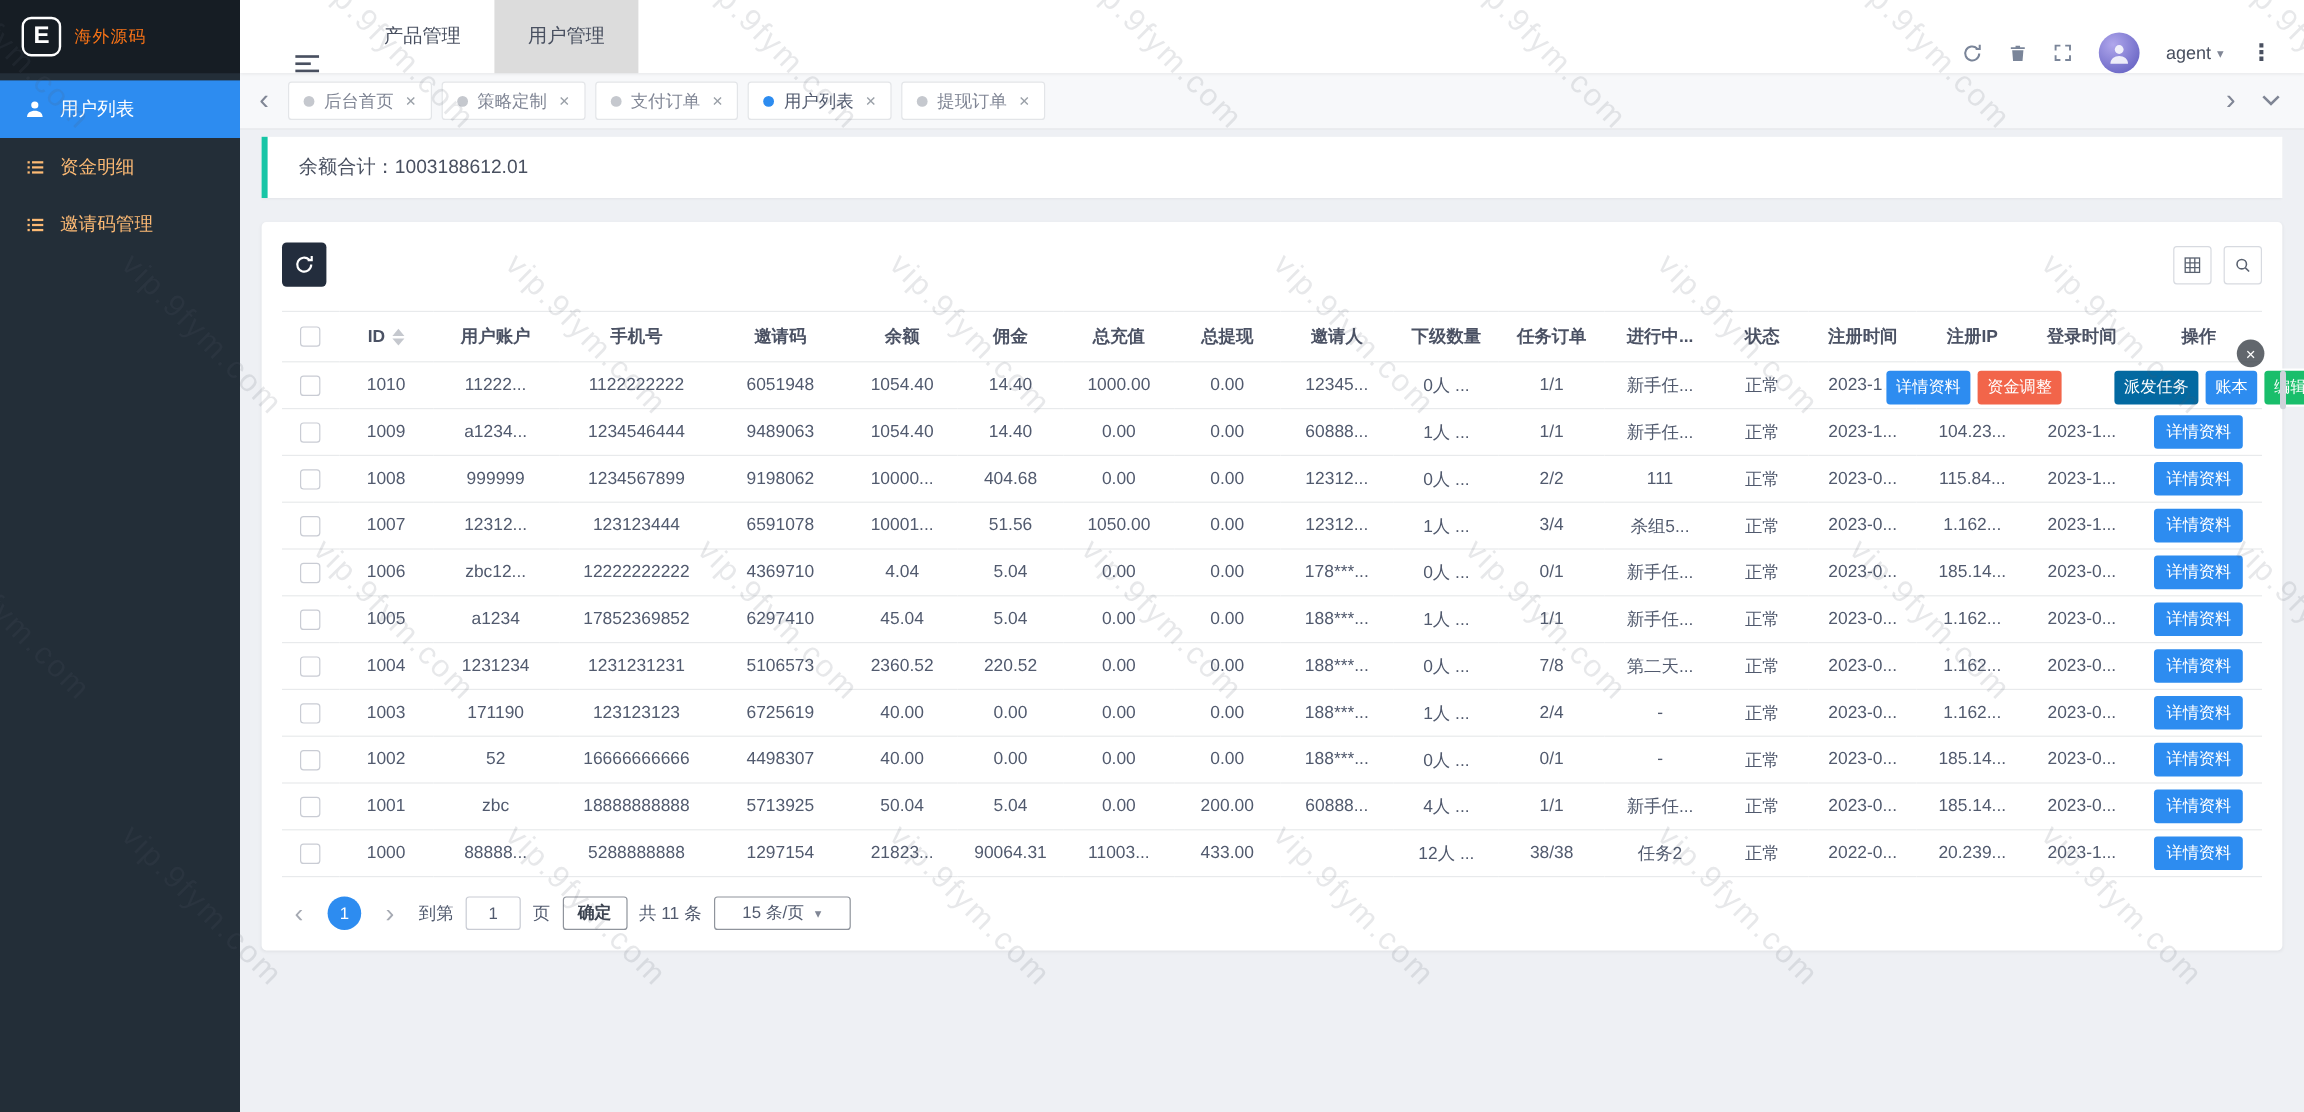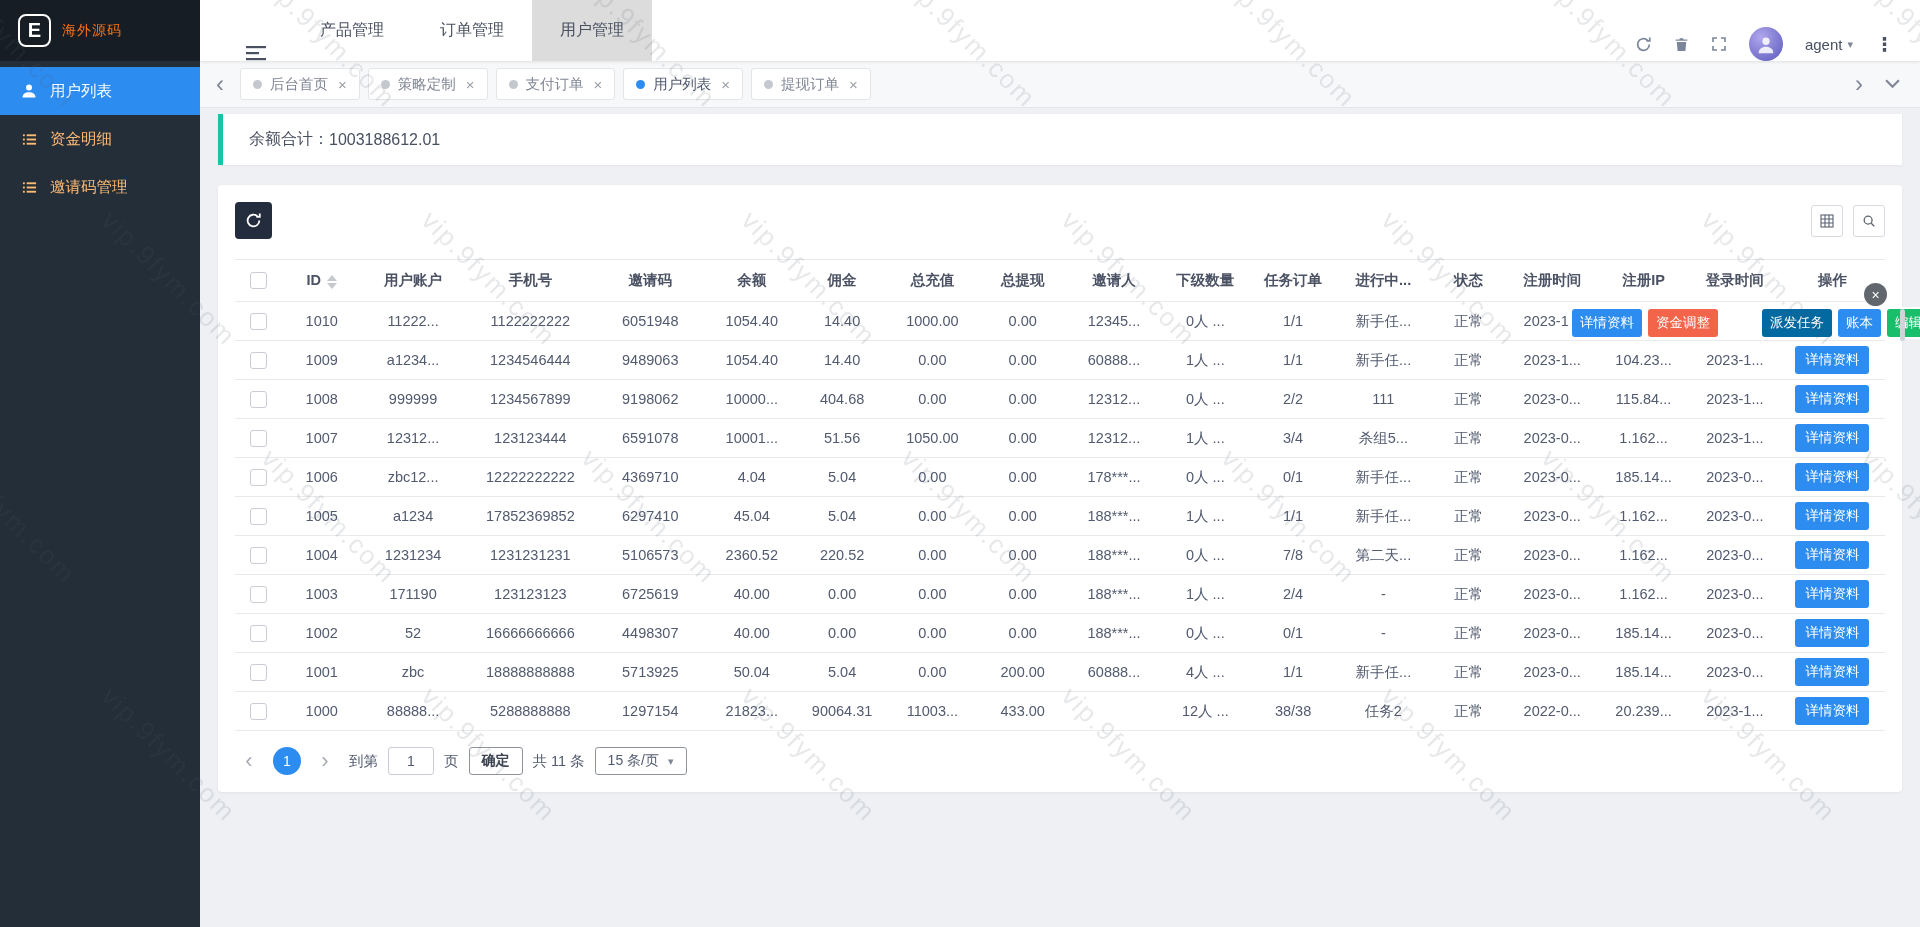--- a/index.html
+++ b/index.html
@@ -68,21 +68,21 @@
 .popup-close{position:absolute;left:1646px;top:98px;width:23px;height:23px;border-radius:50%;background:#3b4249;opacity:.8;color:#fff;display:flex;align-items:center;justify-content:center;font-size:14px;cursor:pointer;z-index:7}
 .mini-scrollbar{position:absolute;left:1682px;top:124px;width:5px;height:32px;background:#cfd3da;border-radius:3px;z-index:6}
 
 
 .pagination{display:flex;align-items:center;gap:10px;margin-top:16px;font-size:14.5px;color:#515a6e}
 .pg-arrow{width:28px;height:28px;display:flex;align-items:center;justify-content:center;color:#a6aab3;font-size:22px;cursor:pointer;line-height:1}
 .pg-num{width:28px;height:28px;border-radius:50%;background:#2d8cf0;color:#fff;display:flex;align-items:center;justify-content:center;font-size:14px;cursor:pointer}
 .pg-text{color:#515a6e}
 .pg-input{width:46px;height:28px;border:1px solid #c9ccd4;border-radius:3px;text-align:center;font-size:14px;color:#515a6e;background:#fff}
 .pg-confirm{height:28px;padding:0 12px;border:1px solid #8f949c;background:#fff;border-radius:3px;font-size:14px;color:#3c4350;font-weight:bold;cursor:pointer}
-.pg-select{height:28px;border:1px solid #8f949c;border-radius:3px;display:flex;align-items:center;gap:9px;padding:0 12px;background:#fff;font-size:14px;cursor:pointer}
+.pg-select{height:28px;border:1px solid #8f949c;border-radius:3px;display:flex;align-items:center;gap:9px;padding:0 23px;background:#fff;font-size:14px;cursor:pointer}
 
 
 .watermarks{position:absolute;inset:0;pointer-events:none;z-index:8;overflow:hidden}
 .wm{position:absolute;transform:rotate(45deg);color:rgba(88,94,104,.14);font-size:26px;letter-spacing:2px;white-space:nowrap}
 </style>
 </head>
 <body>
 
 <div class="app">
 
@@ -135,21 +135,20 @@
     <header class="topbar">
       <span class="hamburger">
         <svg viewBox="0 0 20 16" width="20" height="16" fill="currentColor">
             <rect y="1" width="20" height="2.2"></rect>
             <rect y="7" width="13" height="2.2"></rect>
             <rect y="13" width="20" height="2.2"></rect>
           </svg>
       </span>
       <nav class="top-nav" id="top-nav">
           <div class="nav-item">产品管理</div>
-          <div class="nav-item">订单管理</div>
           <div class="nav-item active">用户管理</div>
         </nav>
       <div class="top-actions">
         <span class="icon-btn">
           <svg viewBox="0 0 16 16" width="17" height="17" fill="none" stroke="currentColor" stroke-width="1.6">
               <path d="M13.5 8a5.5 5.5 0 1 1-1.7-3.95"></path>
               <path d="M13.9 1.3v3.2h-3.2"></path>
             </svg>
         </span>
         <span class="icon-btn">

